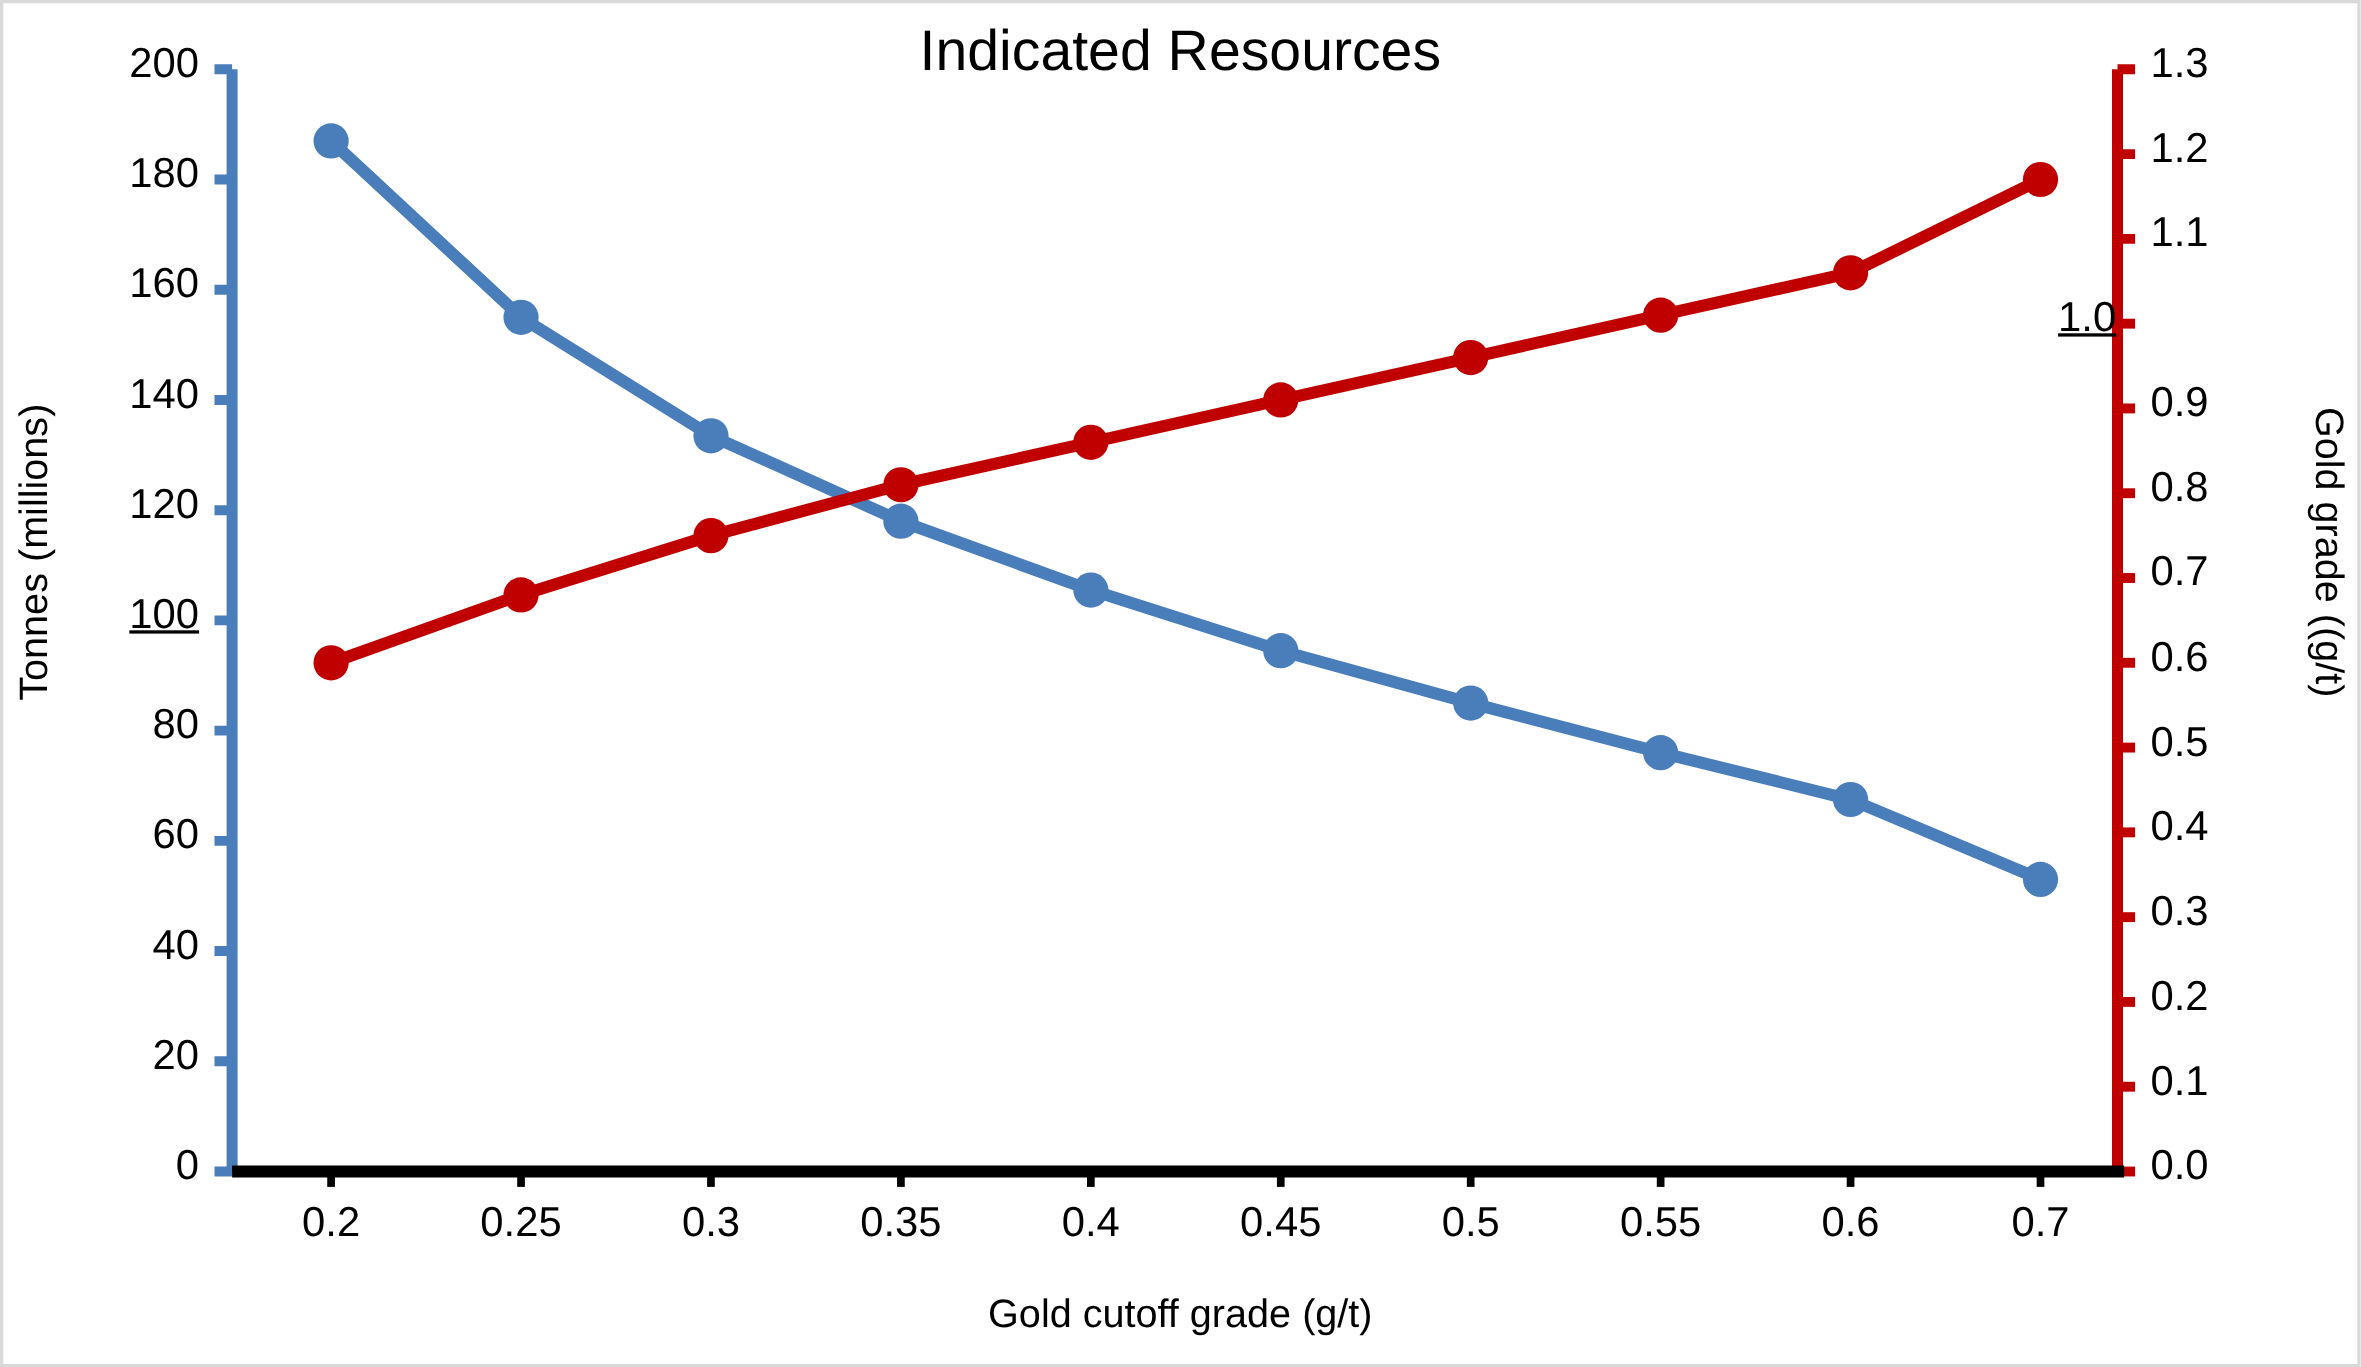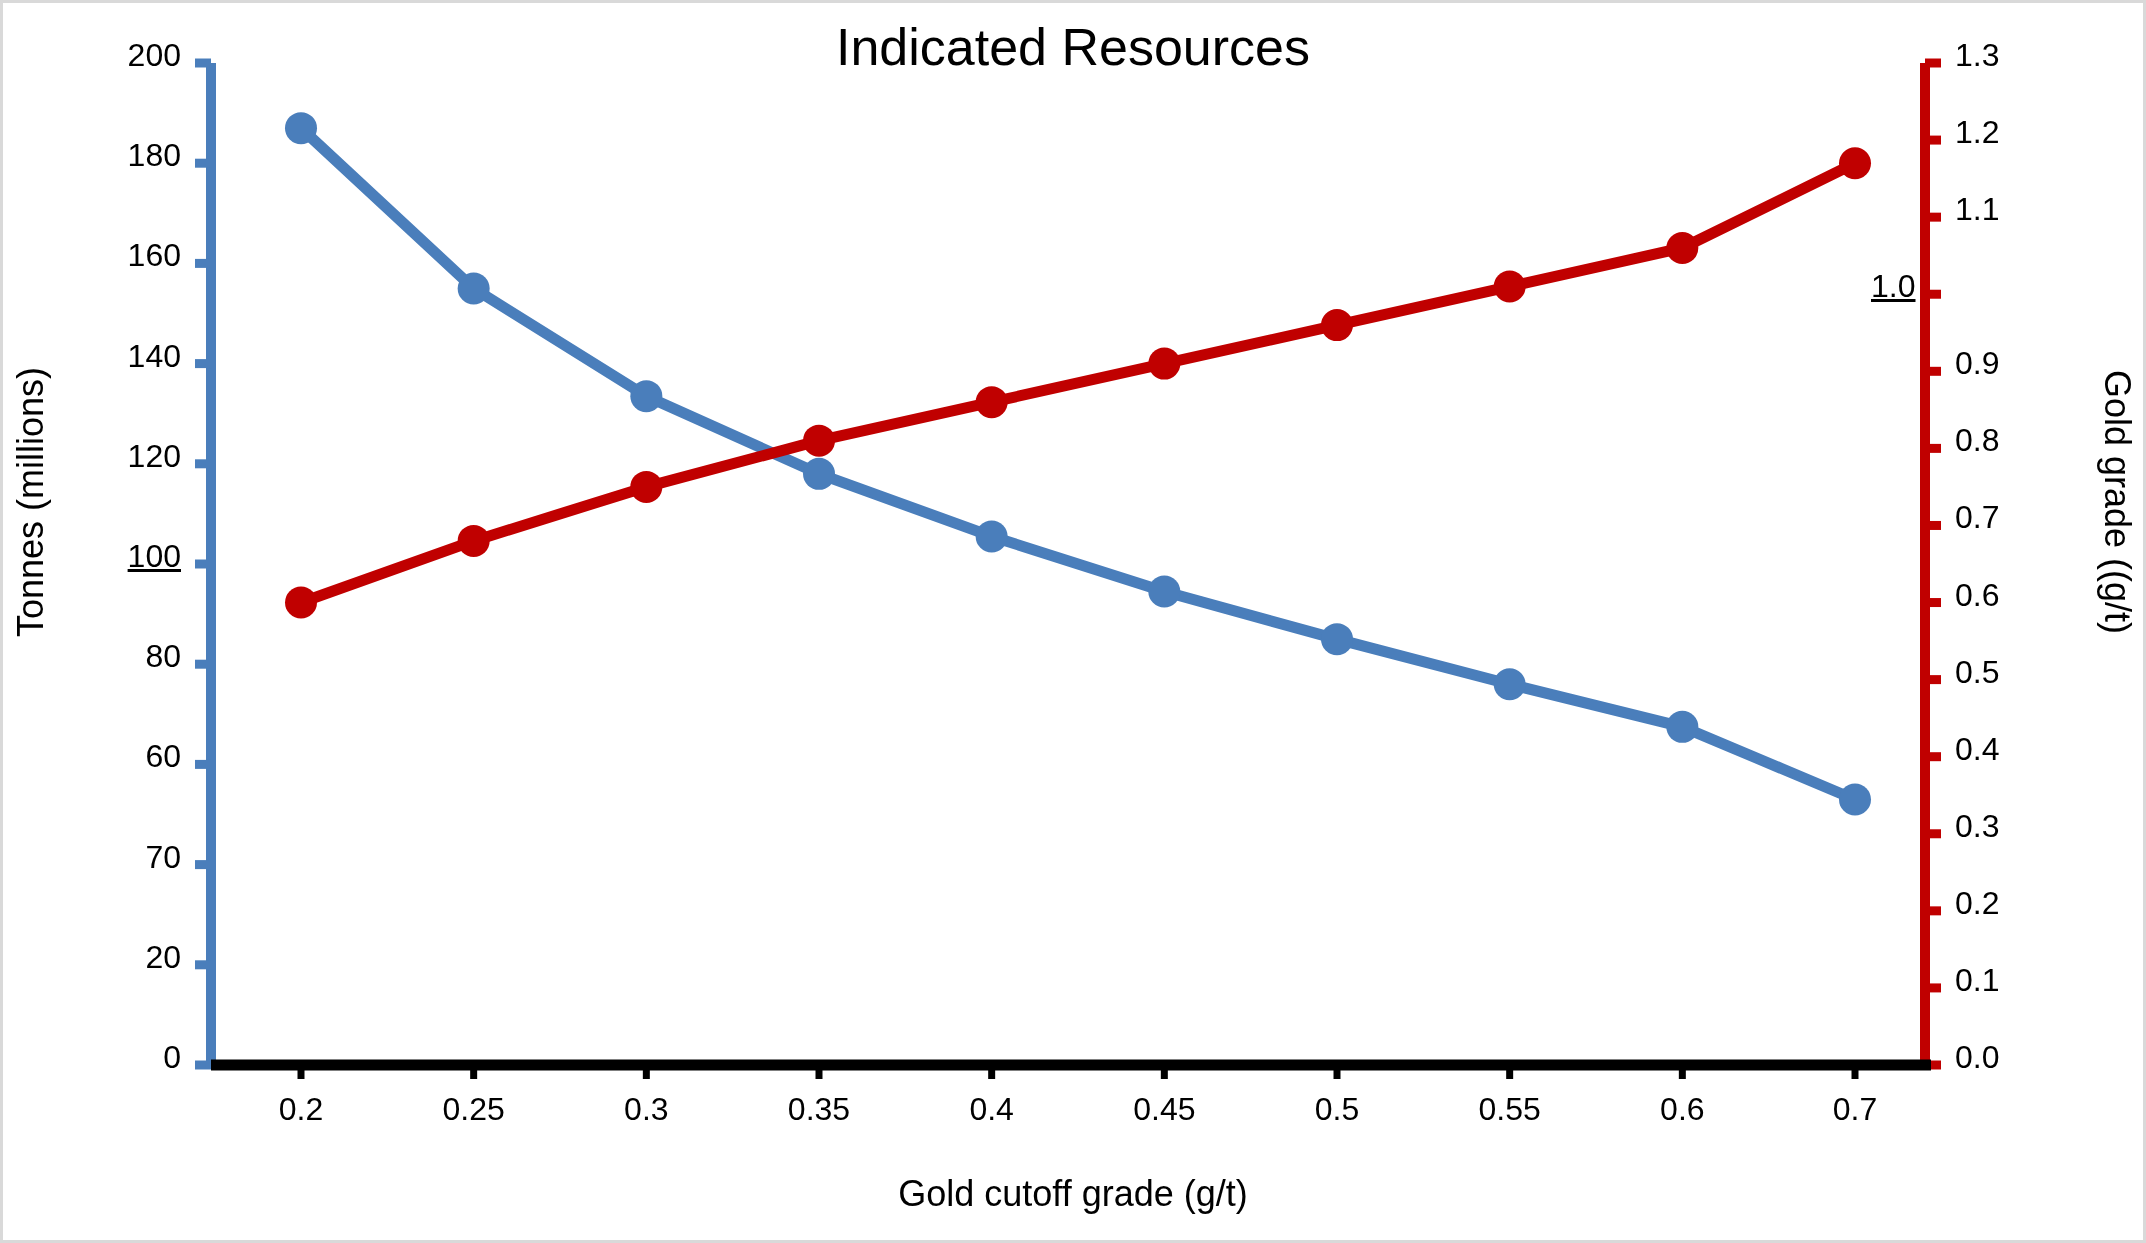--- a/index.html
+++ b/index.html
@@ -47,21 +47,21 @@
     transform-origin:center center;
   }
   .axis-title-x{
     position:absolute;
     left:0;right:0;top:1150px;
     text-align:center;
     font-size:36px;color:#000000;margin-top:20px;
   }
   .tick-label{
     position:absolute;
-    font-size:32px;
+    font-size:38px;
     color:#000000;
     white-space:nowrap;
   }
   .tick-left{text-align:right;}
   .tick-right{text-align:left;}
   .tick-x{text-align:center;}
 </style>
 </head>
 <body>
 
@@ -134,21 +134,21 @@
           <circle cx="1506.6666666666665" cy="283.5230769230769" r="16" fill="#C00000"></circle>
           <circle cx="1679.3333333333333" cy="244.98461538461538" r="16" fill="#C00000"></circle>
           <circle cx="1852" cy="160.20000000000005" r="16" fill="#C00000"></circle>
         </g>
     </svg>
   </div>
 
   <div id="y-left-ticks">
       <div class="tick-label tick-left" style="left: 28px; top: 1036px; width: 150px;">0</div>
       <div class="tick-label tick-left" style="left: 28px; top: 935.8px; width: 150px;">20</div>
-      <div class="tick-label tick-left" style="left: 28px; top: 835.6px; width: 150px;">70</div>
+      <div class="tick-label tick-left" style="left: 28px; top: 835.6px; width: 150px;">40</div>
       <div class="tick-label tick-left" style="left: 28px; top: 735.4px; width: 150px;">60</div>
       <div class="tick-label tick-left" style="left: 28px; top: 635.2px; width: 150px;">80</div>
       <div class="tick-label tick-left" style="left: 28px; top: 535px; width: 150px; text-decoration: underline;">100</div>
       <div class="tick-label tick-left" style="left: 28px; top: 434.8px; width: 150px;">120</div>
       <div class="tick-label tick-left" style="left: 28px; top: 334.6px; width: 150px;">140</div>
       <div class="tick-label tick-left" style="left: 28px; top: 234.4px; width: 150px;">160</div>
       <div class="tick-label tick-left" style="left: 28px; top: 134.2px; width: 150px;">180</div>
       <div class="tick-label tick-left" style="left: 28px; top: 34px; width: 150px;">200</div>
     </div>
   <div id="y-right-ticks">

